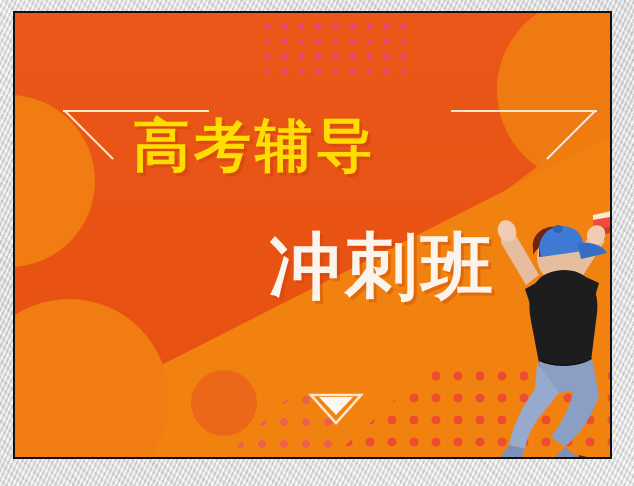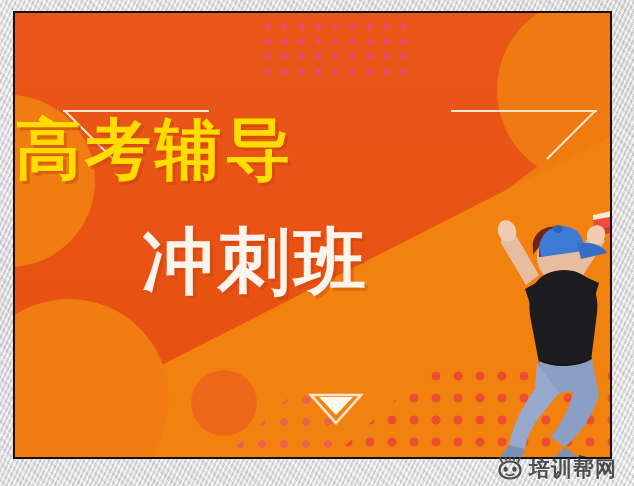--- a/index.html
+++ b/index.html
@@ -143,35 +143,36 @@
   #headline-block {
     position: absolute;
     left: 0; top: 0;
     width: 599px; height: 448px;
   }
 
   #headline-primary {
     position: absolute;
     left: 0; top: 104px;
     width: 480px;
+    text-align: center;
     font-family: "DejaVu Sans", "Liberation Sans", sans-serif;
     font-weight: 700;
-    font-size: 66px;
+    font-size: 57px;
     line-height: 1;
     letter-spacing: 4px;
     color: #ffdd00;
     text-shadow: 3px 3px 0 rgba(200,60,10,.45);
     white-space: nowrap;
   }
   #headline-secondary {
     position: absolute;
     left: 0; top: 218px;
     width: 482px;
-    text-align: center;
-    font-family: Liberation Mono, monospace;
+    text-align: right;
+    font-family: Liberation Serif, serif;
     font-weight: 700;
     font-size: 72px;
     line-height: 1;
     letter-spacing: 4px;
     color: #fbf4ec;
     text-shadow: 3px 3px 0 rgba(195,60,10,.35);
     white-space: nowrap;
   }
 
   
@@ -306,31 +307,14 @@
         <path d="M84,238 C90,244 96,248 104,250 L100,256 L74,248 Z" fill="#7d90b8"></path>
         <path d="M44,240 C42,246 40,250 36,254 L18,250 L28,236 Z" fill="#7d90b8"></path>
 
         <path d="M98,246 L122,252 L120,256 L96,256 Z" fill="#3a3a3c"></path>
         <path d="M18,248 L36,252 L34,256 L12,256 Z" fill="#3a3a3c"></path>
       </svg>
 
     </div>
   </div>
 
-  <div id="watermark">
-    <svg id="watermark-icon" width="26" height="24" viewBox="0 0 26 24">
-      <g stroke="#4c4c4e" stroke-width="1.8" stroke-linecap="round">
-        <line x1="5" y1="5" x2="3" y2="1"></line>
-        <line x1="9" y1="3" x2="8.5" y2="0.5"></line>
-        <line x1="13" y1="2.5" x2="13" y2="0"></line>
-        <line x1="17" y1="3" x2="17.5" y2="0.5"></line>
-        <line x1="21" y1="5" x2="23" y2="1"></line>
-      </g>
-      <path d="M2.5,13.5 C2.5,7.7 7.2,4.5 13,4.5 C18.8,4.5 23.5,7.7 23.5,13.5
-               C23.5,18.4 18.8,21.5 13,21.5 C7.2,21.5 2.5,18.4 2.5,13.5 Z" fill="none" stroke="#4c4c4e" stroke-width="2.2"></path>
-      <ellipse cx="8.6" cy="12.2" rx="2.1" ry="2.6" fill="#4c4c4e"></ellipse>
-      <ellipse cx="17.4" cy="12.2" rx="2.1" ry="2.6" fill="#4c4c4e"></ellipse>
-      <path d="M9.5,17.2 C11.2,18.8 14.8,18.8 16.5,17.2" fill="none" stroke="#4c4c4e" stroke-width="1.8" stroke-linecap="round"></path>
-    </svg>
-    <span id="watermark-text">培训帮网</span>
-  </div>
 
 </div>
 
 </body></html>

